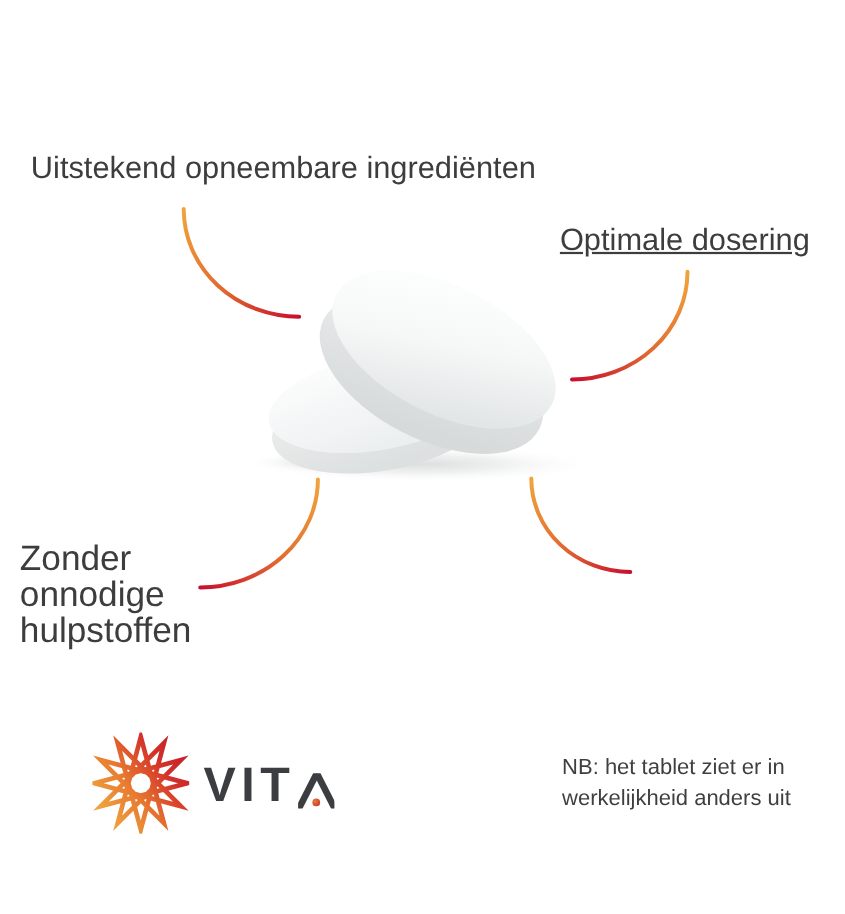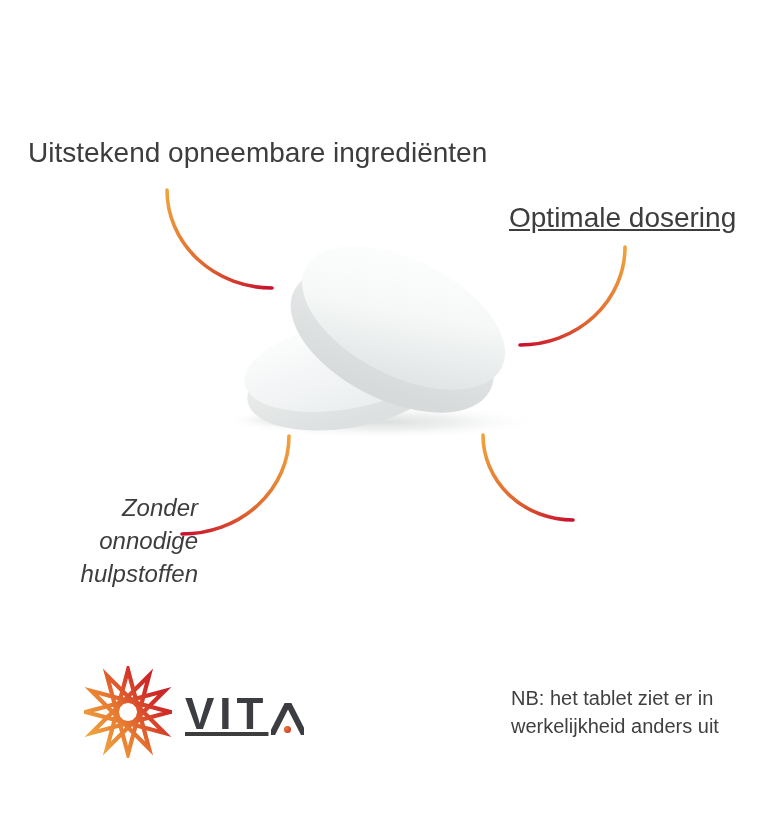--- a/index.html
+++ b/index.html
@@ -8,26 +8,26 @@
     position:relative;
     width:768px; height:831px;
     background:#ffffff;
     overflow:hidden;
     font-family:"Liberation Sans","DejaVu Sans",sans-serif;
     color:#3d3d3d;
   }
   .callout { position:absolute; white-space:pre-line; }
   .callout-ingredients { left:28px;  top:136px; font-size:28px; line-height:34px; }
   .callout-dosing      { left:509px; top:201px; font-size:28px; line-height:34px;text-decoration:underline; }
-  .callout-excipients  { left:18px;  top:491px; width:180px; text-align:right; font-size:24px; line-height:33px;font-style:italic; }
+  .callout-excipients  { left:18px;  top:491px; width:180px; text-align:left; font-size:32px; line-height:33px; }
   .callout-preservatives{ left:230px; top:535px; width:520px; text-align:center; font-size:28px; line-height:34px; }
 
   .art-layer { position:absolute; left:0; top:0; width:768px; height:831px; pointer-events:none; }
 
-  .logo { position:absolute; left:84px; top:664px; display:flex; align-items:center; gap:13px; height:96px;text-decoration:underline; }
+  .logo { position:absolute; left:84px; top:664px; display:flex; align-items:center; gap:13px; height:96px; }
   .logo-star { display:block; }
   .logo-word {
     font-size:44px; font-weight:700; letter-spacing:5px;
     color:#3b3d40; line-height:1; margin-top:4px;
     display:flex; align-items:flex-end;
   }
   .logo-word .txt { display:inline-block; }
   .logo-a {
     position:relative; display:inline-block;
     width:33px; height:32px; margin:0 7px 1px 3px;

